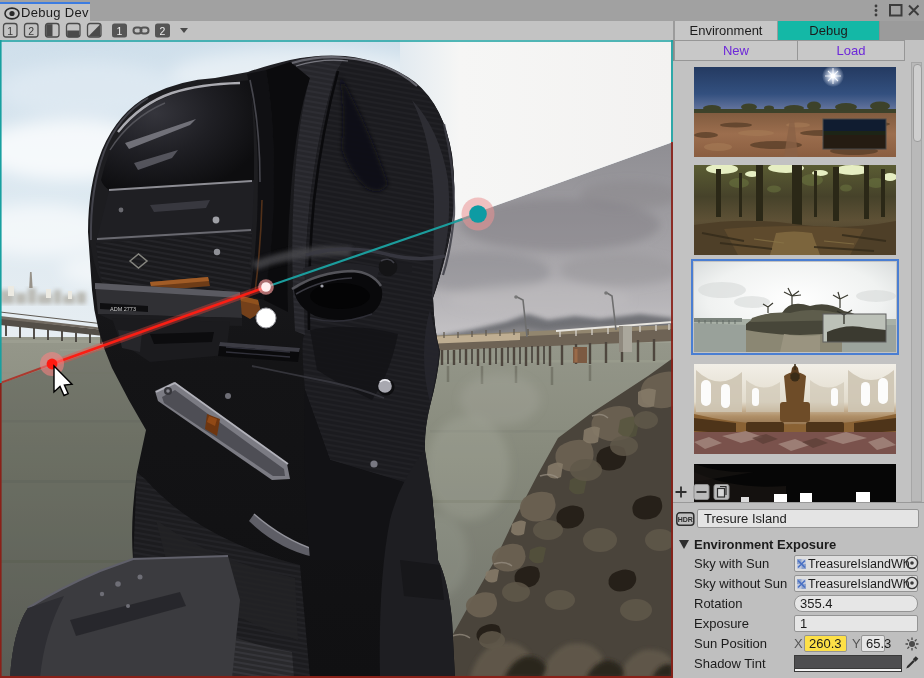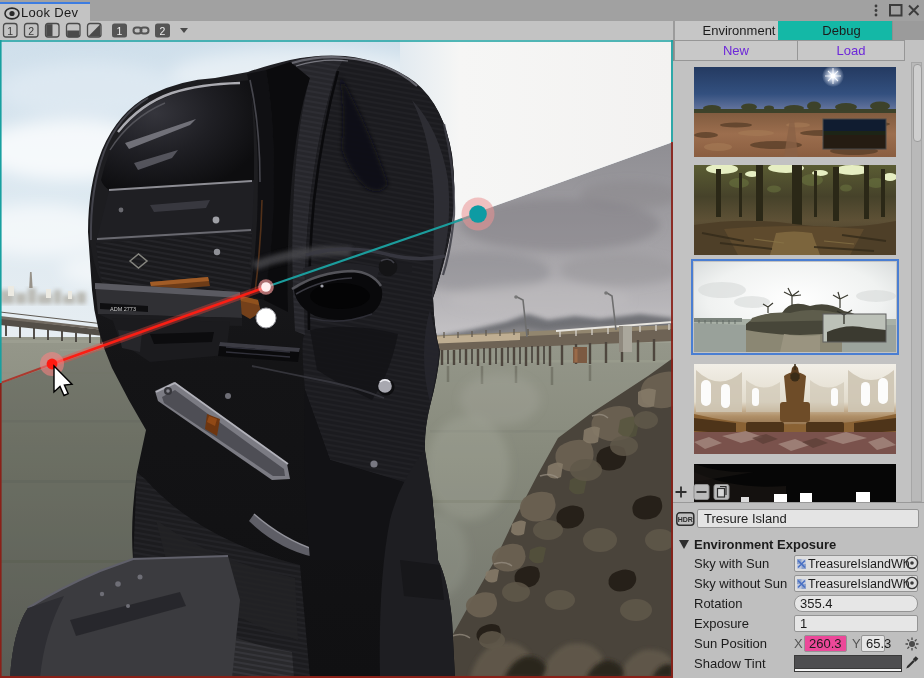--- a/index.html
+++ b/index.html
@@ -4,36 +4,36 @@
 <style>
   html,body{margin:0;padding:0;}
   body{width:924px;height:678px;overflow:hidden;font-family:"Liberation Sans",sans-serif;background:#c1c1c1;}
   .abs{position:absolute;}
   #stage{position:relative;width:924px;height:678px;overflow:hidden;}
   #topstrip{left:0;top:0;width:924px;height:21px;background:#a1a1a1;}
   #tab-lookdev{left:0;top:2px;width:90px;height:19px;background:#c3c3c3;border-top:2px solid #3d7ce0;box-sizing:border-box;}
   #tab-lookdev span{position:absolute;left:21px;top:1px;font-size:13px;color:#1b1b1b;letter-spacing:0.3px;}
   #toolbar{left:0;top:21px;width:673px;height:19px;background:#c3c3c3;}
   #rtabs{left:673px;top:21px;width:251px;height:19px;background:#9b9b9b;}
-  .rtab{position:absolute;top:0;height:19px;text-align:center;font-size:13px;color:#1c1c1c;line-height:19px;padding-left:13px;}
+  .rtab{position:absolute;top:0;height:19px;text-align:center;font-size:13px;color:#1c1c1c;line-height:19px;}
   #rpanel{left:673px;top:40px;width:251px;height:638px;background:#c2c2c2;border-left:1px solid #8a8a8a;box-sizing:border-box;}
   #newload{left:673px;top:40px;width:251px;height:21px;}
   .nlbtn{position:absolute;top:0;height:21px;background:#c8c8c8;border:1px solid #969696;box-sizing:border-box;text-align:center;font-size:13px;color:#6d28d9;line-height:19px;}
   #thumbs{left:673px;top:61px;width:251px;height:441px;background:#c2c2c2;}
   .thumb{position:absolute;left:21px;width:202px;height:90px;overflow:hidden;background:#222;}
   #footer{left:673px;top:502px;width:251px;height:176px;background:#bfbfbf;border-top:1px solid #999;box-sizing:border-box;}
   .lbl{position:absolute;font-size:13px;color:#1c1c1c;}
   .fld{position:absolute;background:#e0e0e0;border:1px solid #949494;box-sizing:border-box;border-radius:2px;font-size:13px;color:#1c1c1c;text-align:right;}
 </style>
 </head>
 <body>
 <div id="stage">
   <div class="abs" id="topstrip"></div>
   <div class="abs" id="tab-lookdev">
-      <span>Look Dev</span>
+      <span>Debug Dev</span>
     <svg class="abs" style="left:4px;top:3px" width="16" height="13" viewBox="0 0 16 13">
       <ellipse cx="8" cy="6.5" rx="7" ry="5.4" fill="none" stroke="#2a2a2a" stroke-width="1.6"></ellipse>
       <circle cx="8" cy="6.5" r="2.6" fill="#2a2a2a"></circle>
     </svg>
   </div>
 
   <svg class="abs" style="left:872px;top:3px" width="52" height="15" viewBox="0 0 52 15">
     <g fill="#3c3c3c">
       <circle cx="4" cy="3" r="1.4"></circle>
         <circle cx="4" cy="7.5" r="1.4"></circle>
@@ -360,21 +360,21 @@
     <circle cx="7" cy="7" r="5.6" fill="none" stroke="#3a3a3a" stroke-width="1.4"></circle>
       <circle cx="7" cy="7" r="1.8" fill="#3a3a3a"></circle>
   </svg>
   <div class="fld" style="left:794px;top:595px;width:124px;height:17px;background:#e6e6e6;border-radius:8px;">
       <span style="position:absolute;left:5px;top:0px;">355.4</span>
     </div>
   <div class="fld" style="left:794px;top:615px;width:124px;height:17px;background:#e6e6e6;">
       <span style="position:absolute;left:5px;top:0px;">1</span>
     </div>
   <div class="lbl" style="left:794px;top:636px;color:#555;">X</div>
-  <div class="fld" style="left:804px;top:635px;width:43px;height:17px;background:#ec4899;">
+  <div class="fld" style="left:804px;top:635px;width:43px;height:17px;background:#fde047;">
       <span style="position:absolute;left:4px;top:0px;">260.3</span>
     </div>
   <div class="lbl" style="left:852px;top:636px;color:#555;">Y</div>
   <div class="fld" style="left:861px;top:635px;width:24px;height:17px;background:#e6e6e6;">
       <span style="position:absolute;left:4px;top:0px;">65.3</span>
     </div>
   <svg class="abs" style="left:905px;top:637px" width="14" height="14" viewBox="0 0 14 14">
     <circle cx="7" cy="7" r="3" fill="#4a4a4a"></circle>
     <g stroke="#4a4a4a" stroke-width="1.3">
       <path d="M7 0.5 v2.5 M7 11 v2.5 M0.5 7 h2.5 M11 7 h2.5 M2.4 2.4 l1.8 1.8 M9.8 9.8 l1.8 1.8 M11.6 2.4 l-1.8 1.8 M4.2 9.8 l-1.8 1.8"></path>

